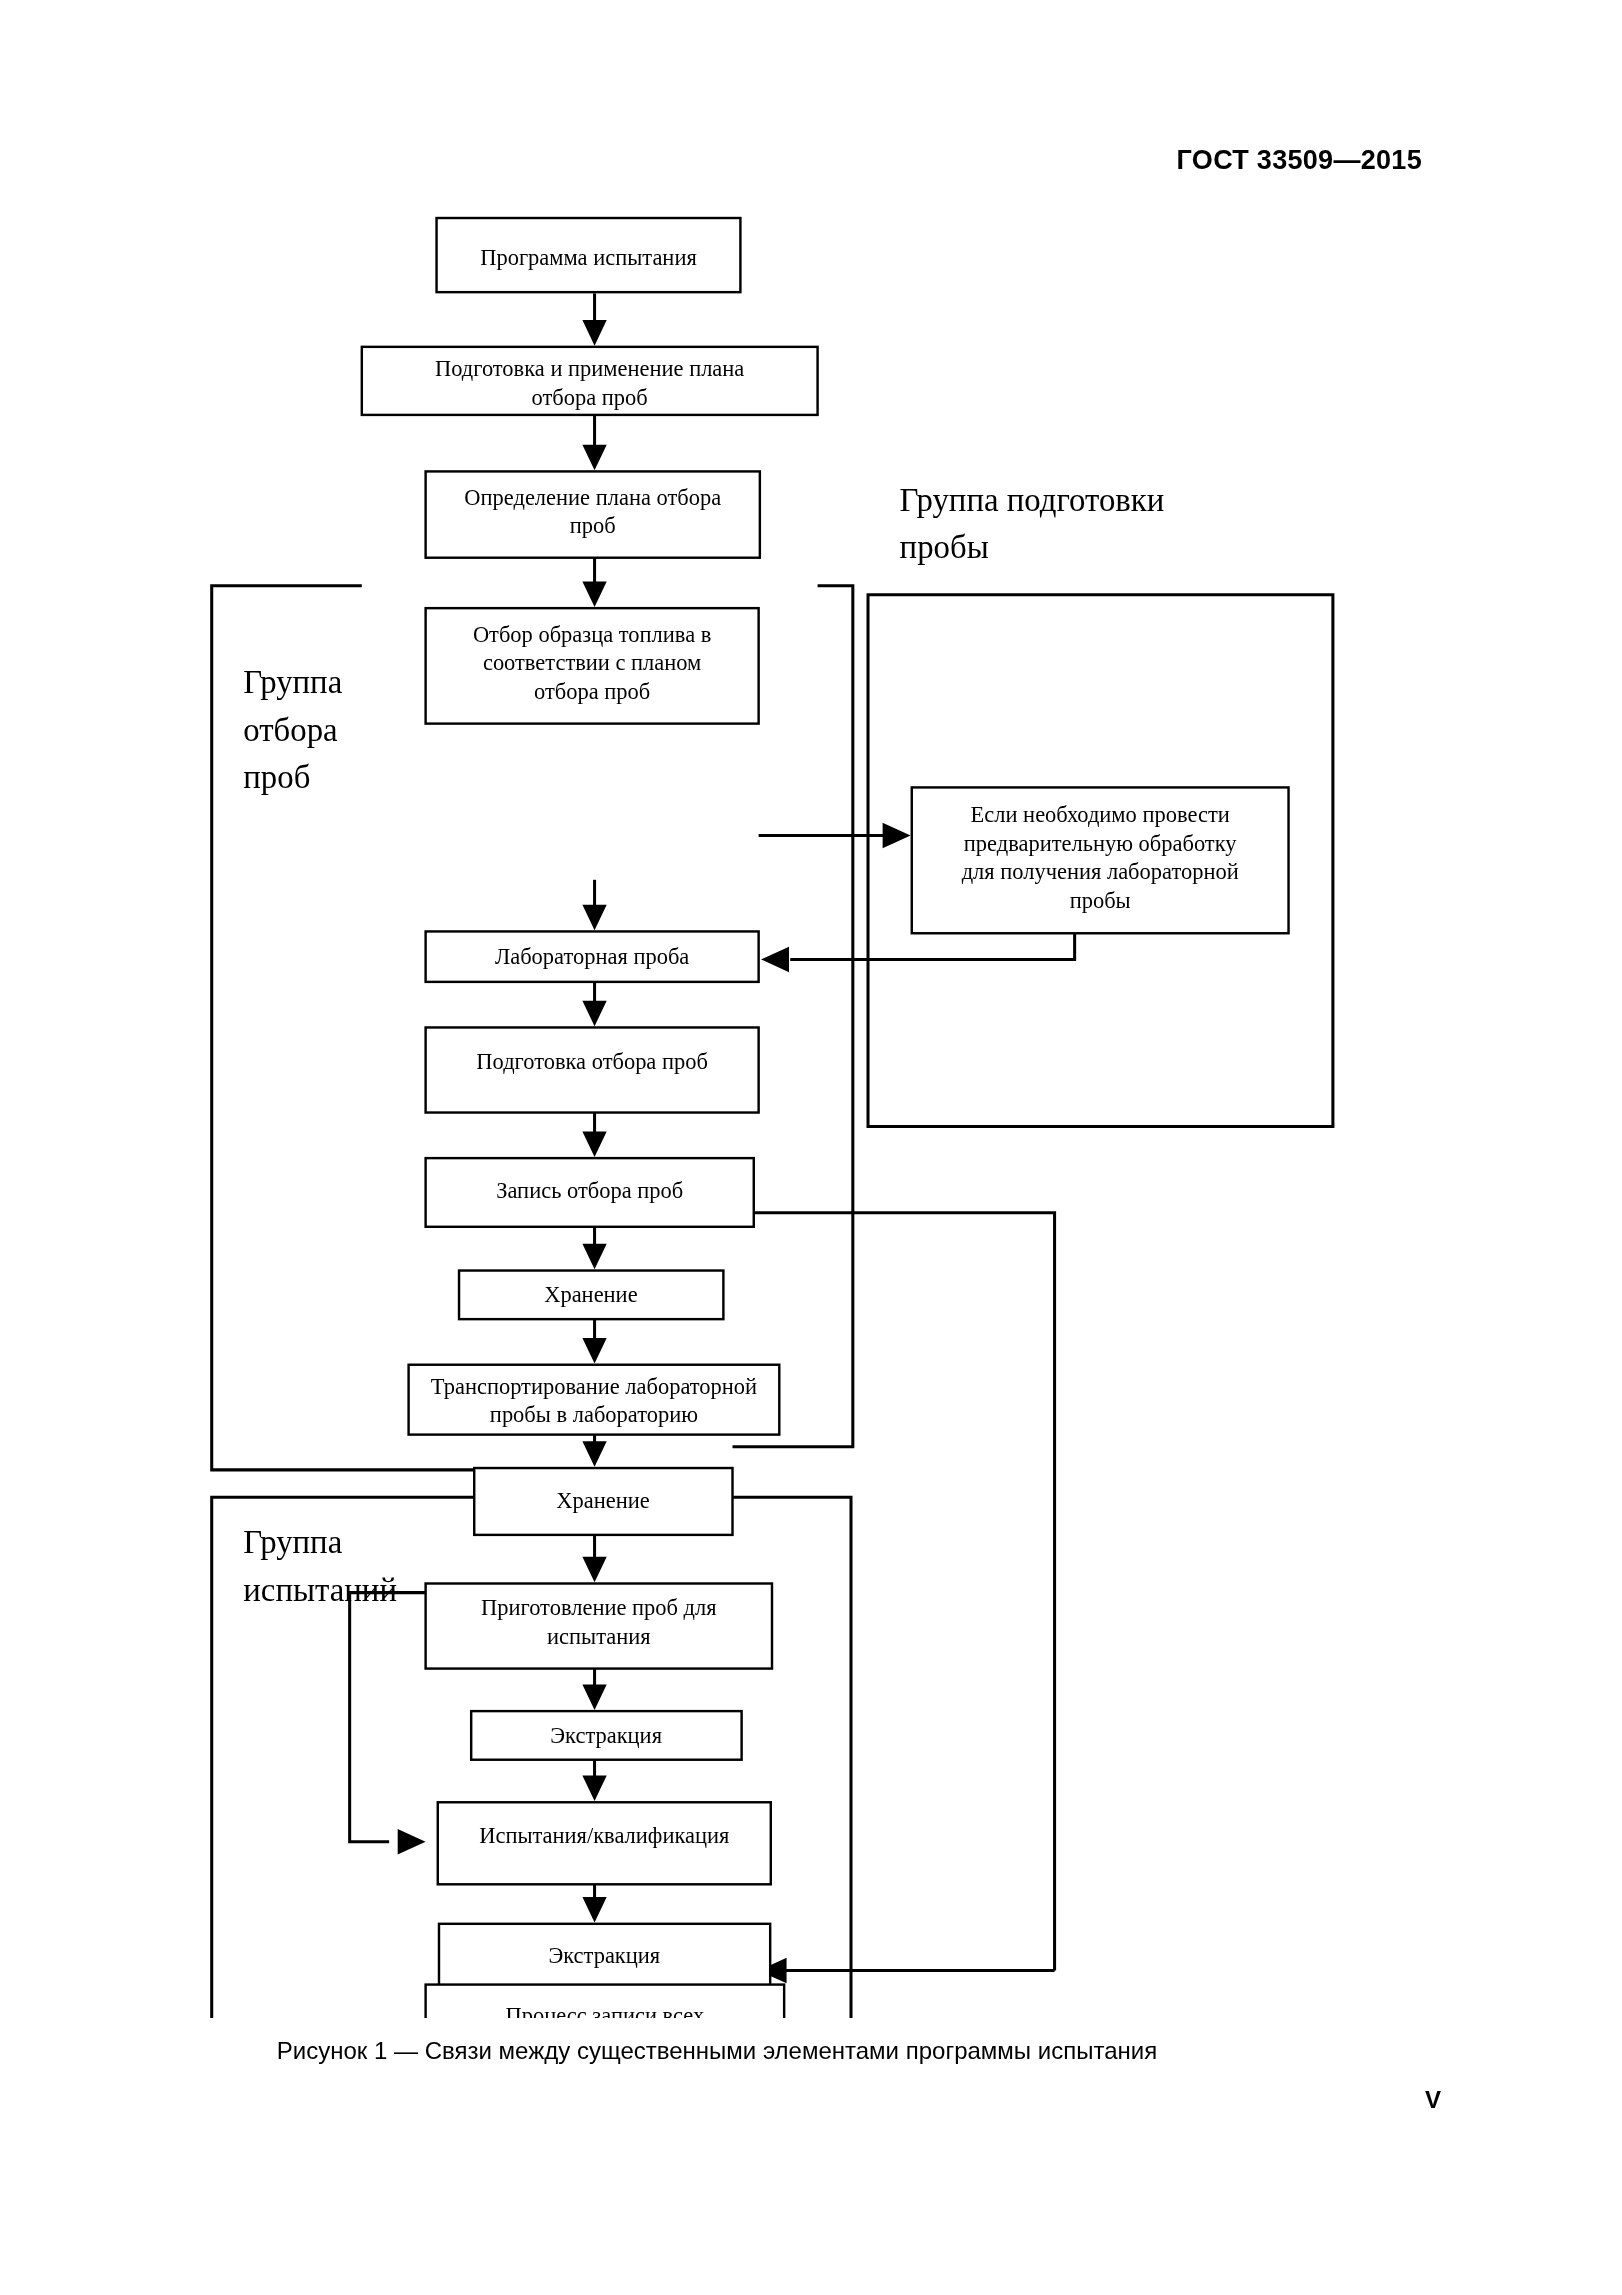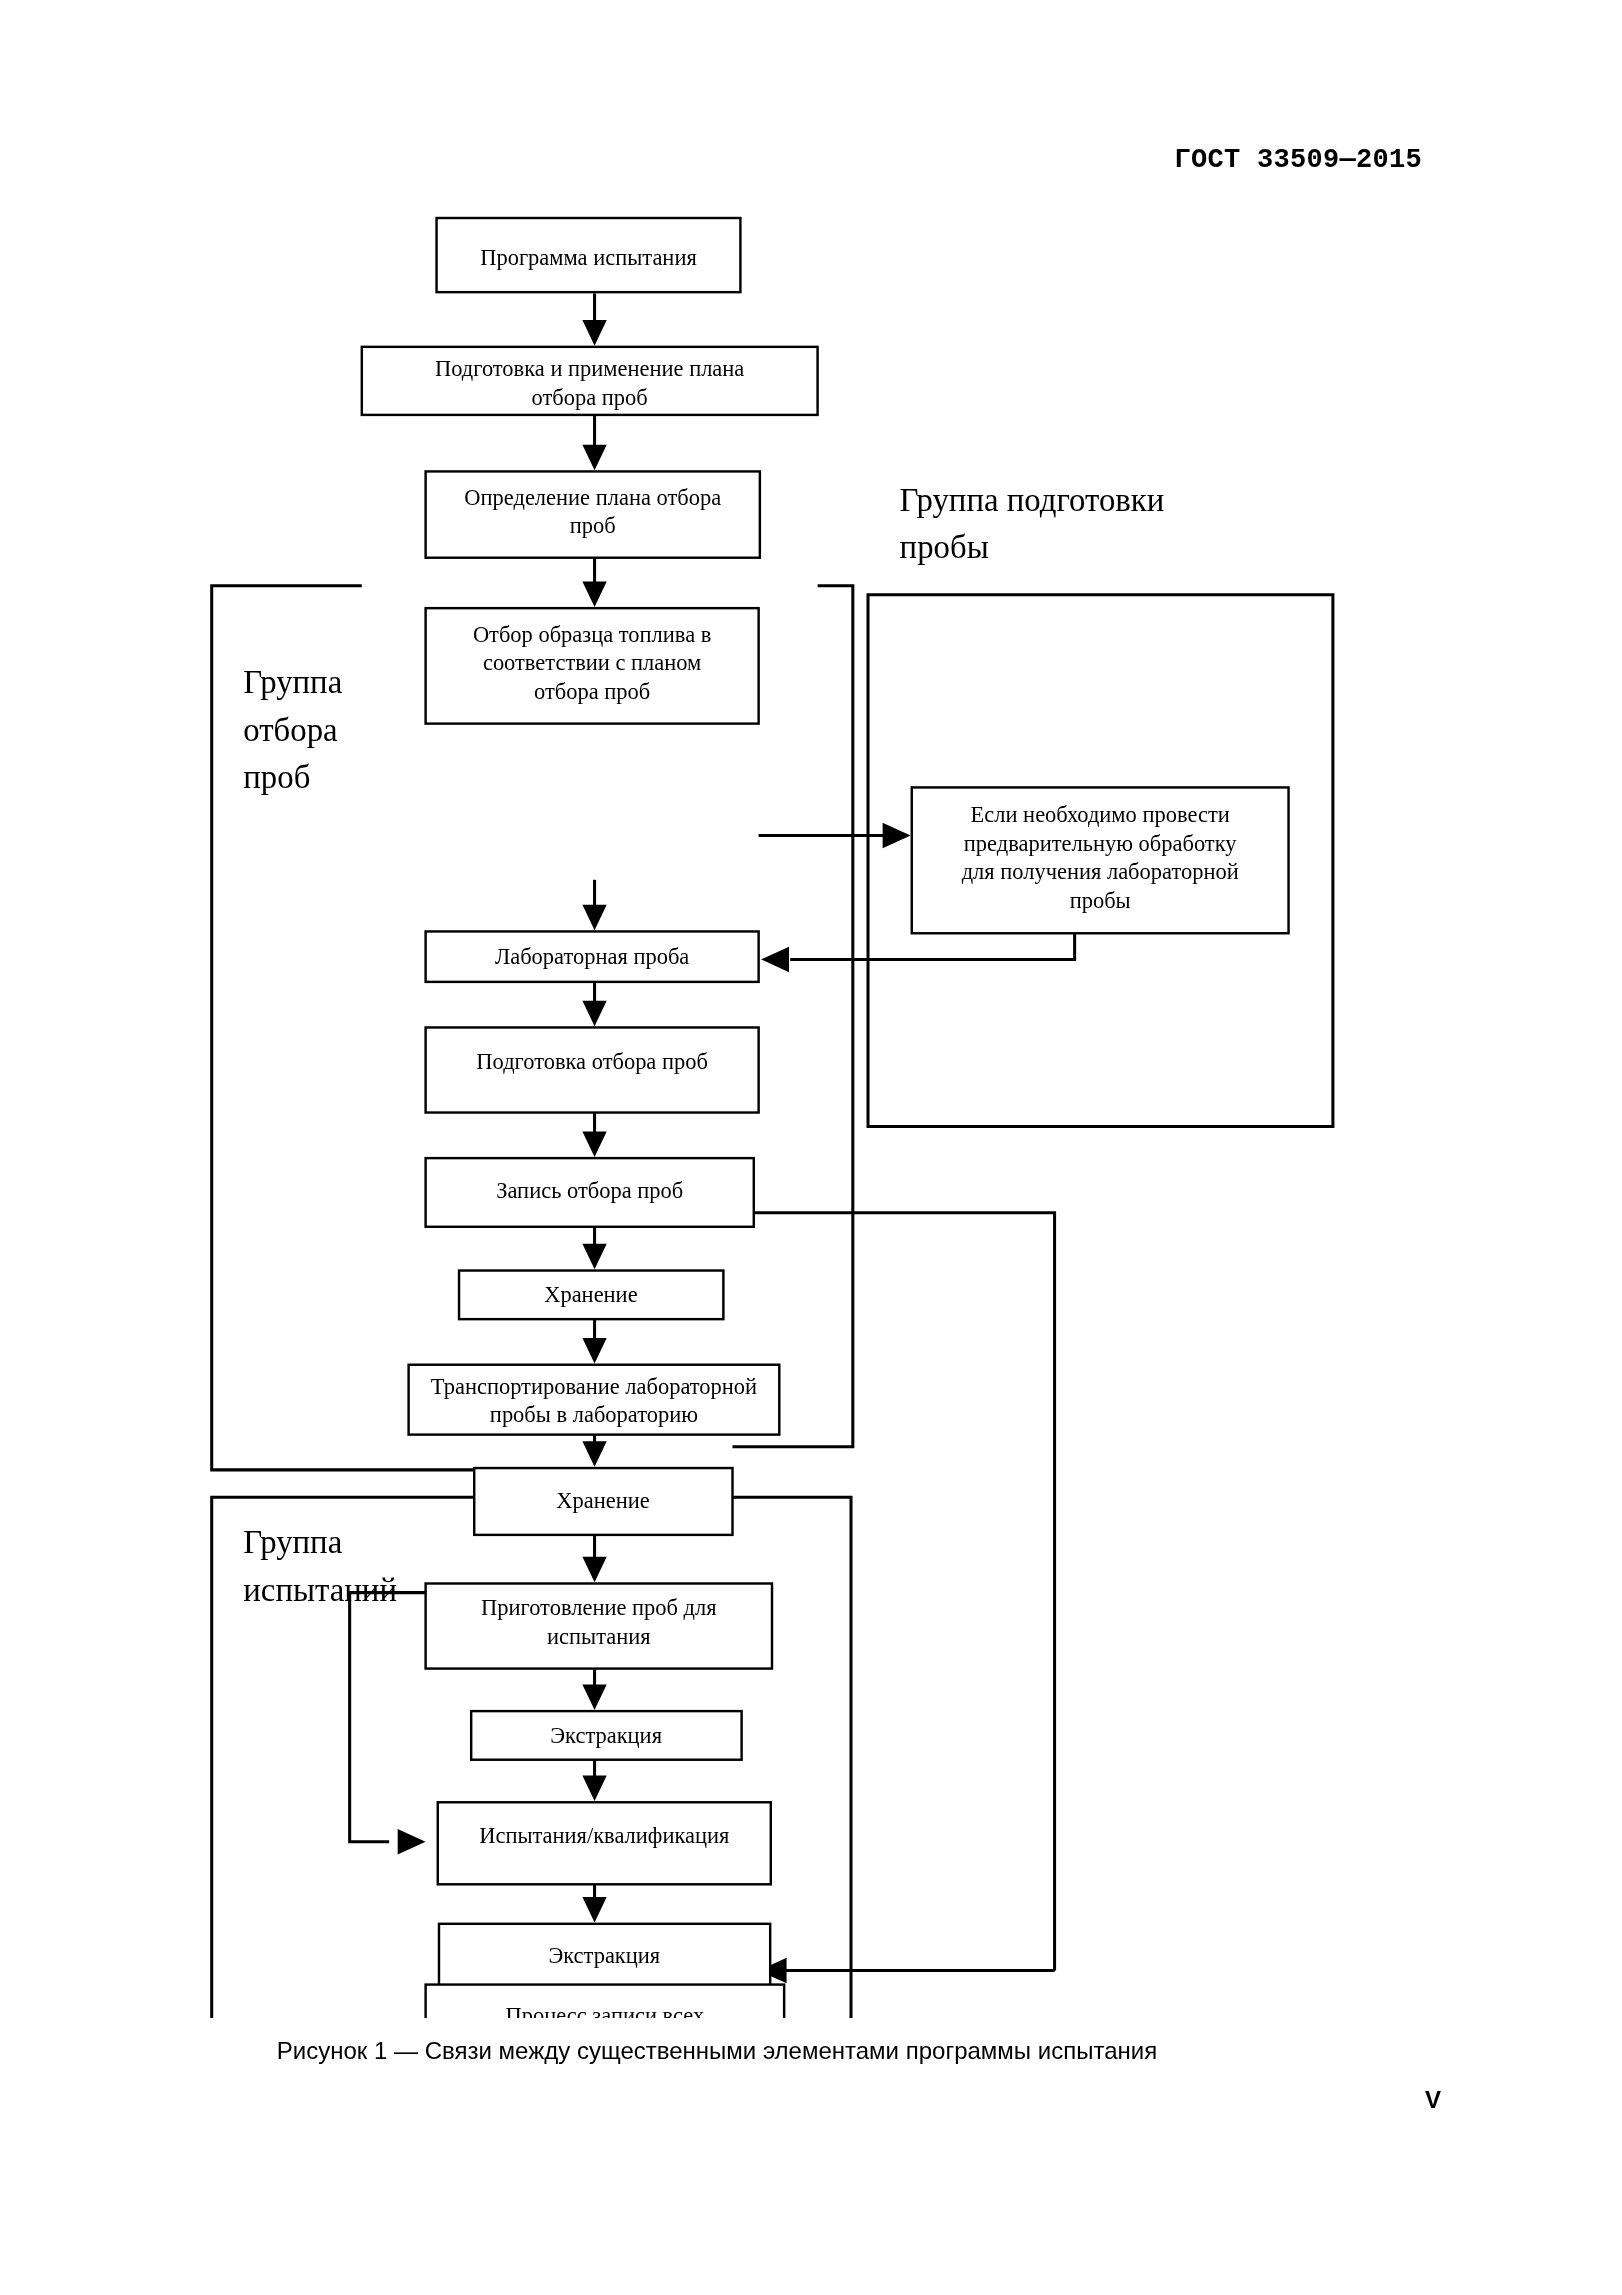--- a/index.html
+++ b/index.html
@@ -16,21 +16,21 @@
     position: relative;
     width: 1623px;
     height: 2295px;
     background: #ffffff;
     overflow: hidden;
   }
   .doc-header {
     position: absolute;
     top: 145px;
     right: 201px;
-    font-family: Liberation Mono, monospace;
+    font-family: Liberation Sans, sans-serif;
     font-weight: bold;
     font-size: 27px;
     letter-spacing: 0.3px;
     white-space: nowrap;
   }
   .figure-area {
     position: absolute;
     top: 201px;
     left: 0;
     width: 1623px;

